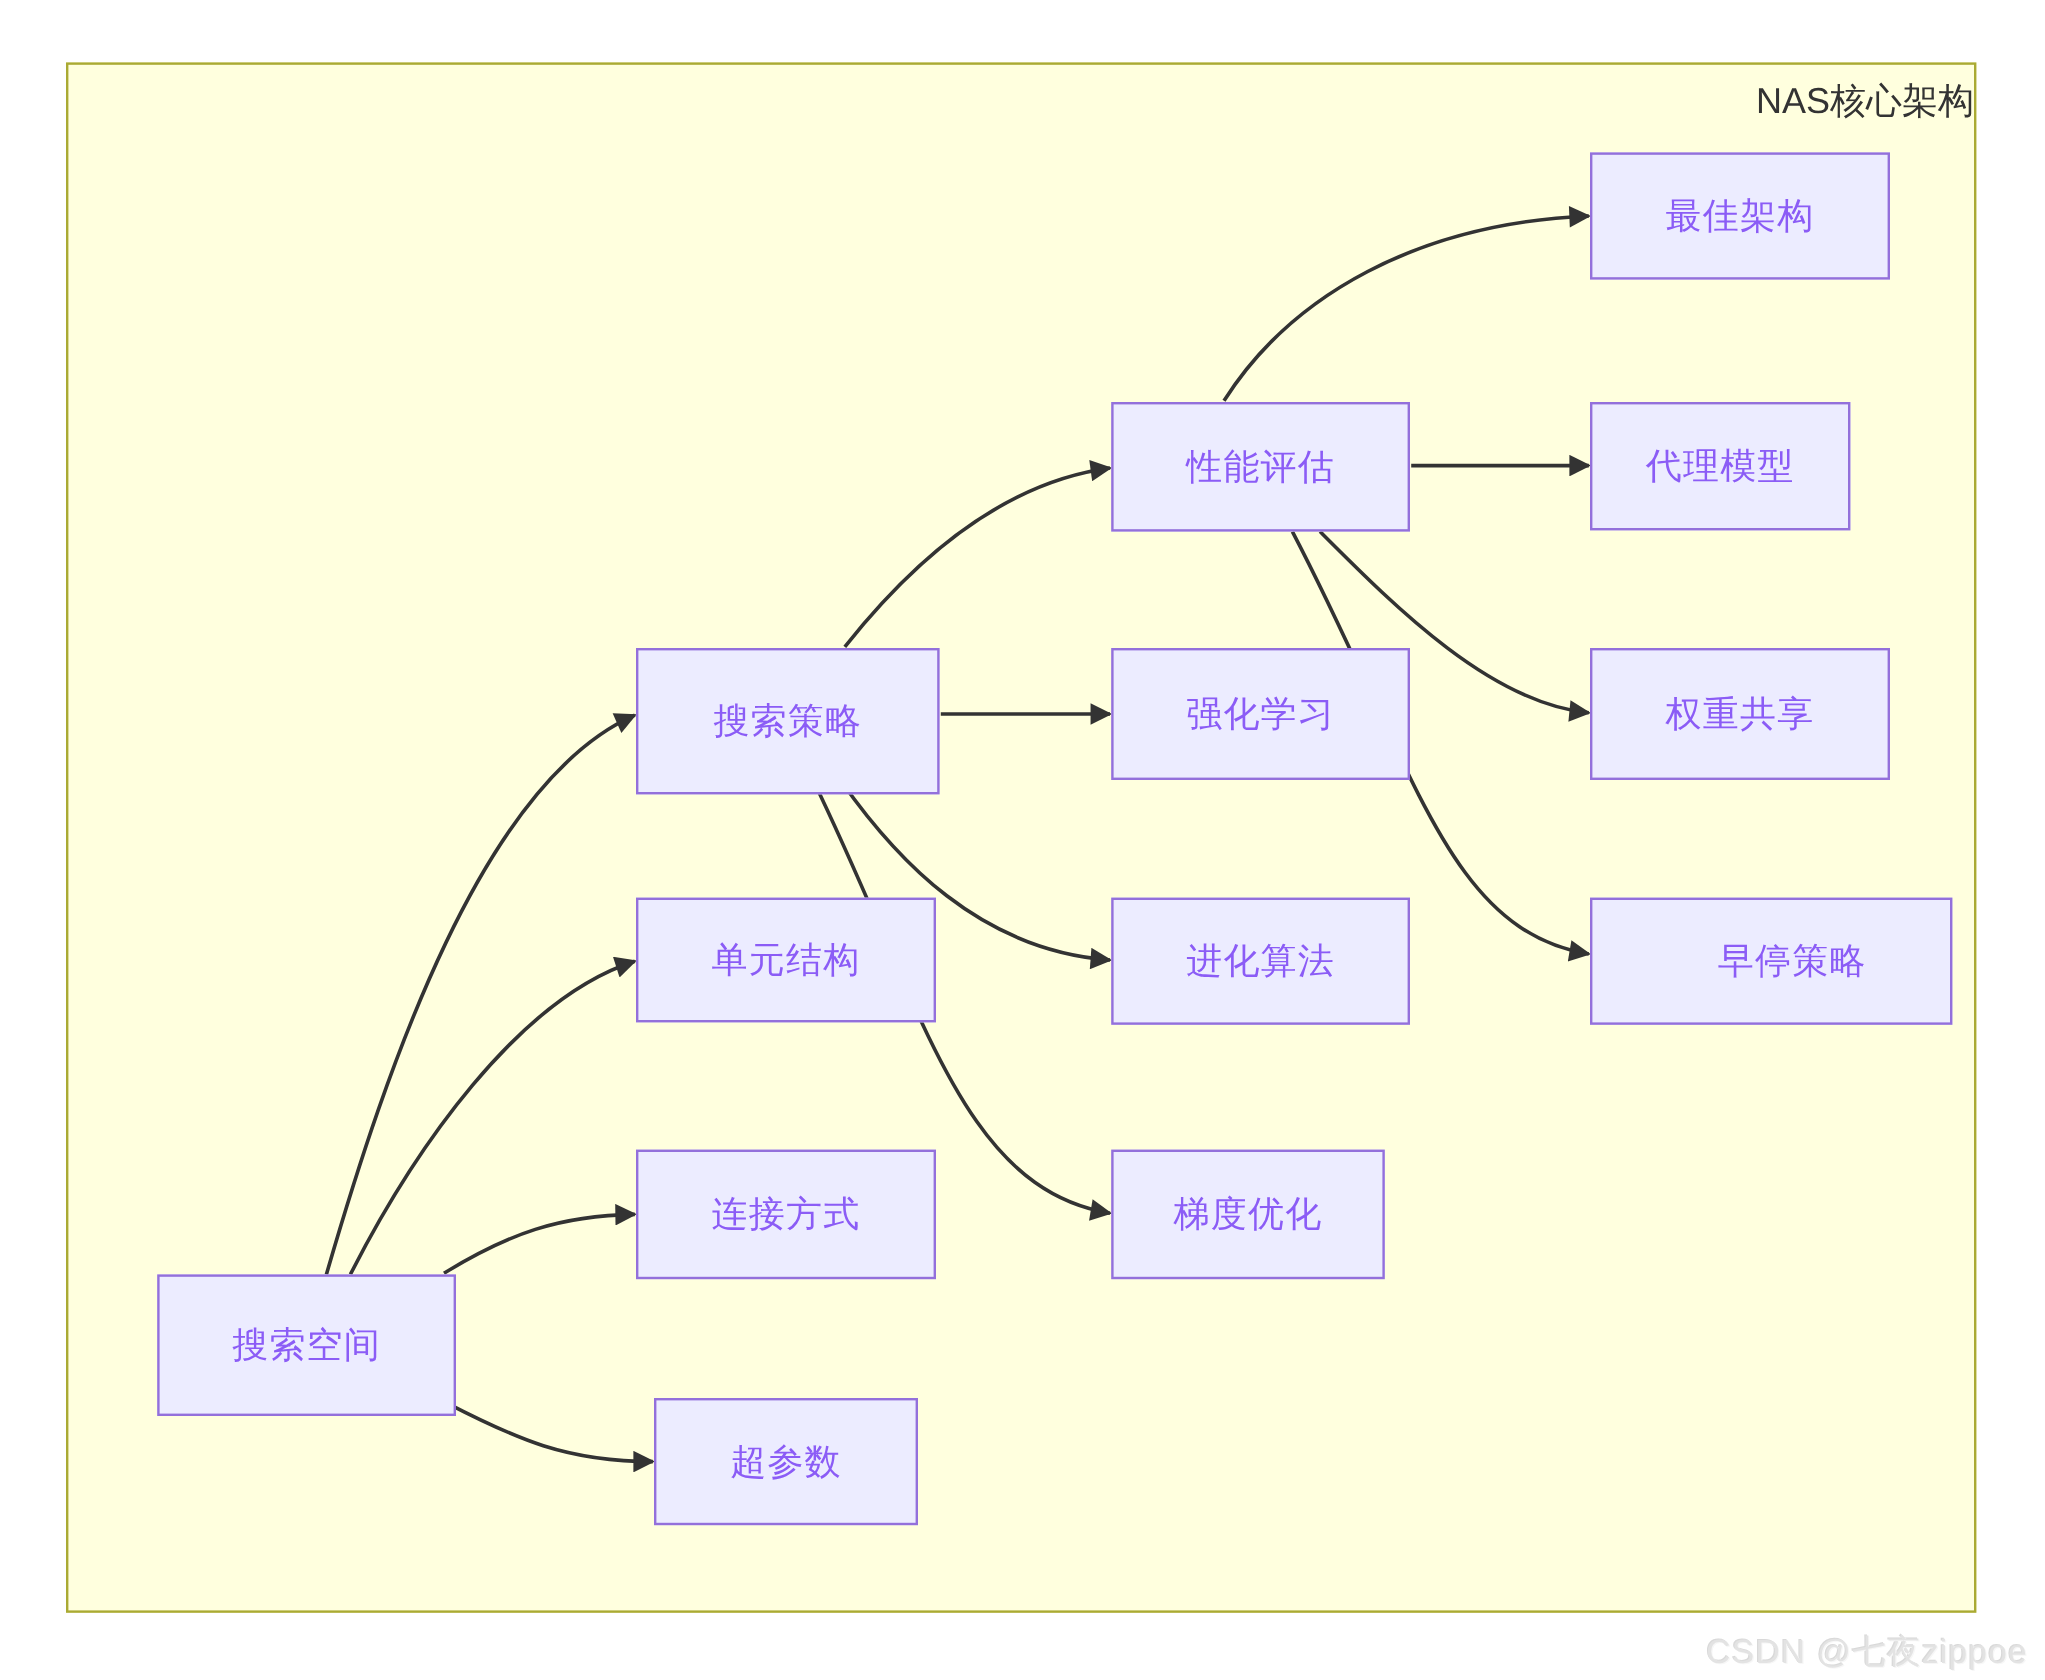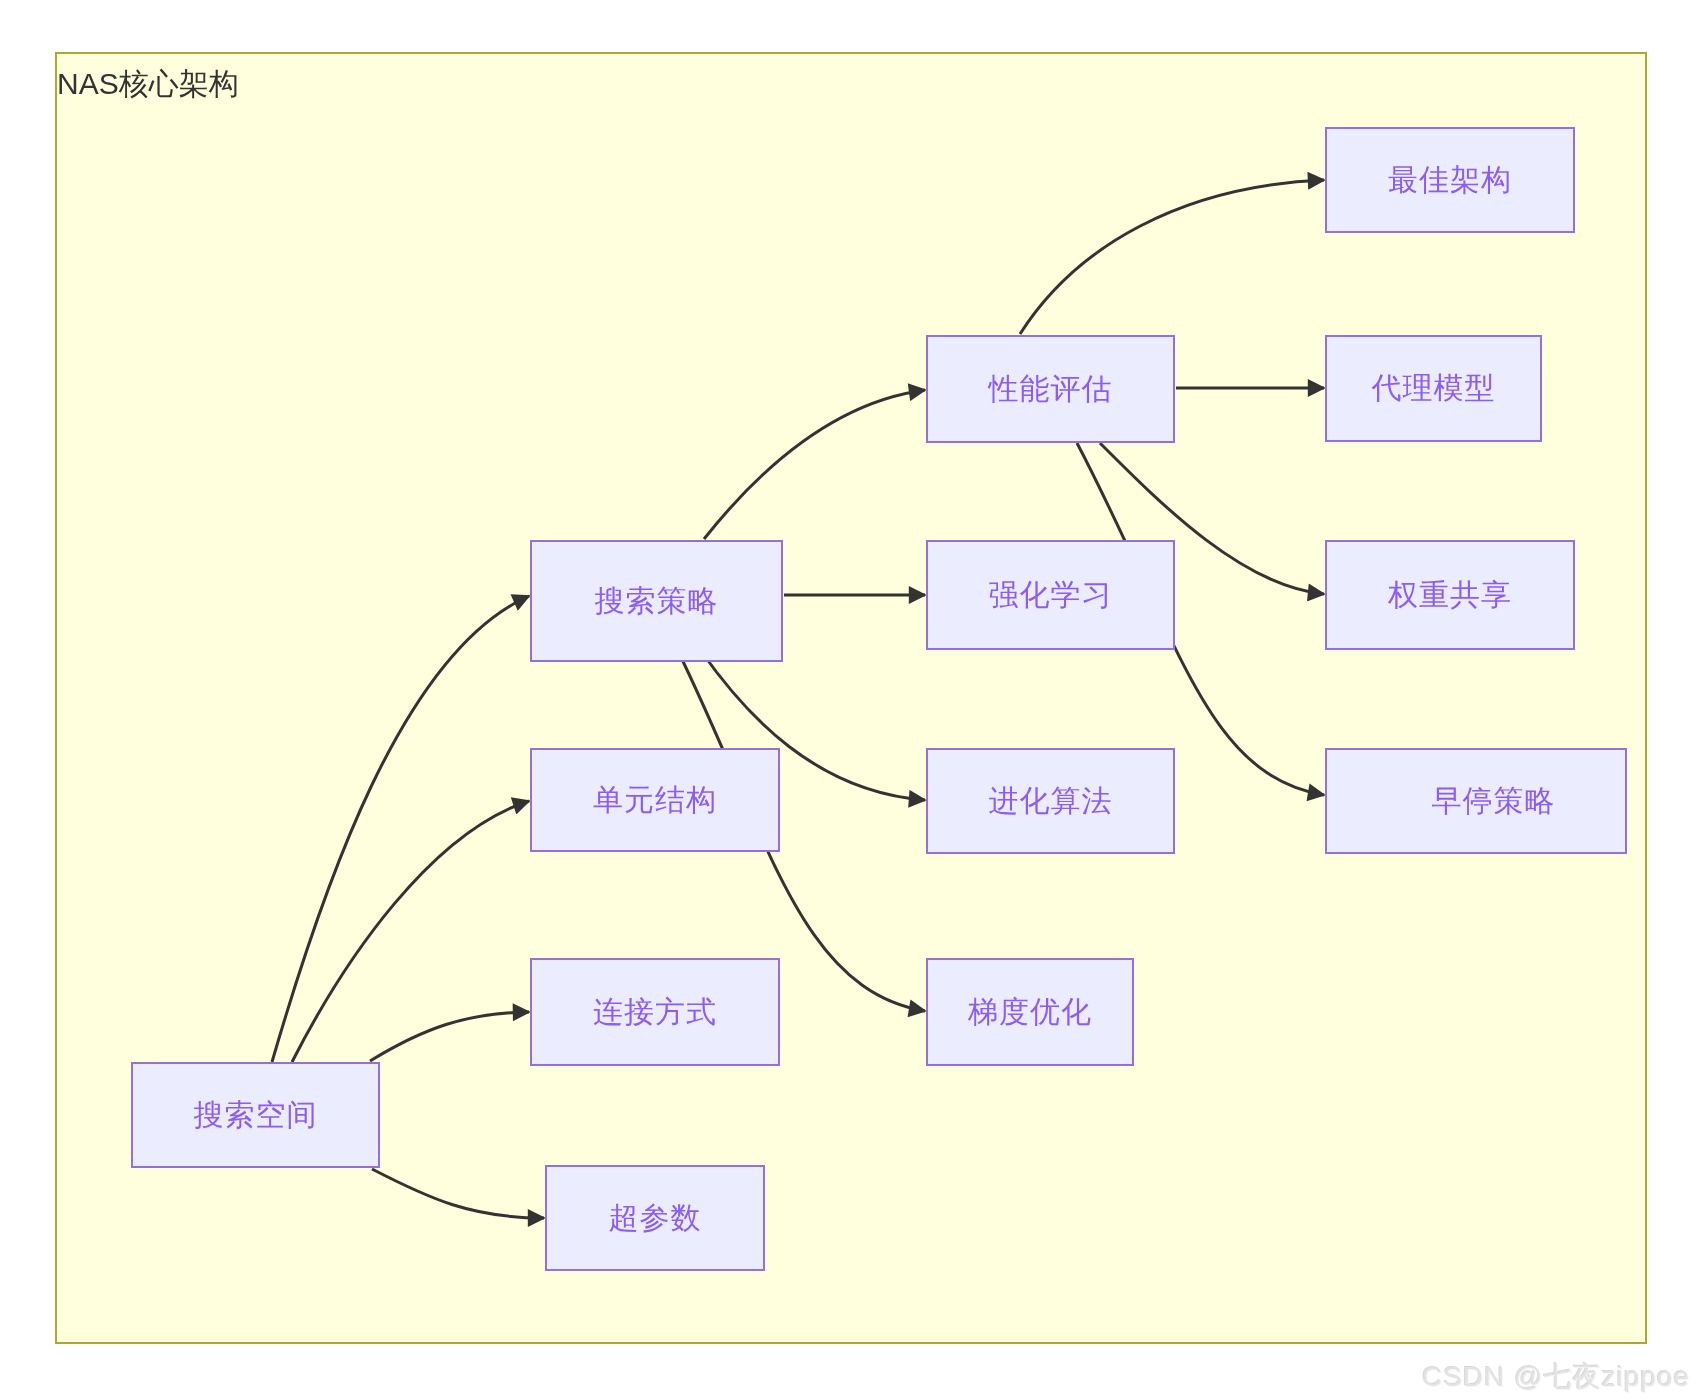--- a/index.html
+++ b/index.html
@@ -8,21 +8,21 @@
     background:#ffffff;
     font-family:"Liberation Sans","DejaVu Sans",sans-serif;
     overflow:hidden;
   }
   .subgraph-container {
     position:absolute; left:55px; top:52px; width:1592px; height:1292px;
     background:#FFFFDE; border:2px solid #AAAA33; box-sizing:border-box;
   }
   .diagram-title {
     position:absolute; left:0; right:0; top:10px;
-    text-align:left; font-size:30px; color:#333333;
+    text-align:right; font-size:30px; color:#333333;
   }
   svg.edge-layer {
     position:absolute; left:0; top:0; width:1704px; height:1400px;
     pointer-events:none;
   }
   .edge { fill:none; stroke:#333333; stroke-width:3px; }
   .node {
     position:absolute; box-sizing:border-box;
     background:#ECECFF; border:2.5px solid #9370DB;
     display:flex; align-items:center; justify-content:center;
@@ -55,21 +55,21 @@
   <path class="edge" d="M 704 539 C 762 466, 836 402, 925 390" marker-end="url(#arrow)"></path>
   <path class="edge" d="M 784 595 L 925 595" marker-end="url(#arrow)"></path>
   <path class="edge" d="M 701 651 C 746 715, 816 792, 925 800" marker-end="url(#arrow)"></path>
   <path class="edge" d="M 678 651 C 770 840, 800 990, 925 1011" marker-end="url(#arrow)"></path>
   <path class="edge" d="M 1020 334 C 1076 246, 1182 186, 1324 180" marker-end="url(#arrow)"></path>
   <path class="edge" d="M 1176 388 L 1324 388" marker-end="url(#arrow)"></path>
   <path class="edge" d="M 1100 443 C 1162 505, 1242 586, 1324 594" marker-end="url(#arrow)"></path>
   <path class="edge" d="M 1077 443 C 1180 640, 1205 775, 1324 795" marker-end="url(#arrow)"></path>
 </svg>
 
-<div class="node" style="left:131px; top:1062px; width:249px; height:106px;">
+<div class="node" style="left:131px; top:1062px; width:249px; height:118px;">
   <span>搜索空间</span>
 </div>
 <div class="node" style="left:530px; top:540px; width:253px; height:122px;">
   <span>搜索策略</span>
 </div>
 <div class="node" style="left:530px; top:748px; width:250px; height:104px;">
   <span>单元结构</span>
 </div>
 <div class="node" style="left:530px; top:958px; width:250px; height:108px;">
   <span>连接方式</span>
@@ -79,21 +79,21 @@
 </div>
 <div class="node" style="left:926px; top:335px; width:249px; height:108px;">
   <span>性能评估</span>
 </div>
 <div class="node" style="left:926px; top:540px; width:249px; height:110px;">
   <span>强化学习</span>
 </div>
 <div class="node" style="left:926px; top:748px; width:249px; height:106px;">
   <span>进化算法</span>
 </div>
-<div class="node" style="left:926px; top:958px; width:208px; height:108px;">
+<div class="node" style="left:926px; top:958px; width:228px; height:108px;">
   <span>梯度优化</span>
 </div>
 <div class="node" style="left:1325px; top:127px; width:250px; height:106px;">
   <span>最佳架构</span>
 </div>
 <div class="node" style="left:1325px; top:335px; width:217px; height:107px;">
   <span>代理模型</span>
 </div>
 <div class="node" style="left:1325px; top:540px; width:250px; height:110px;">
   <span>权重共享</span>

